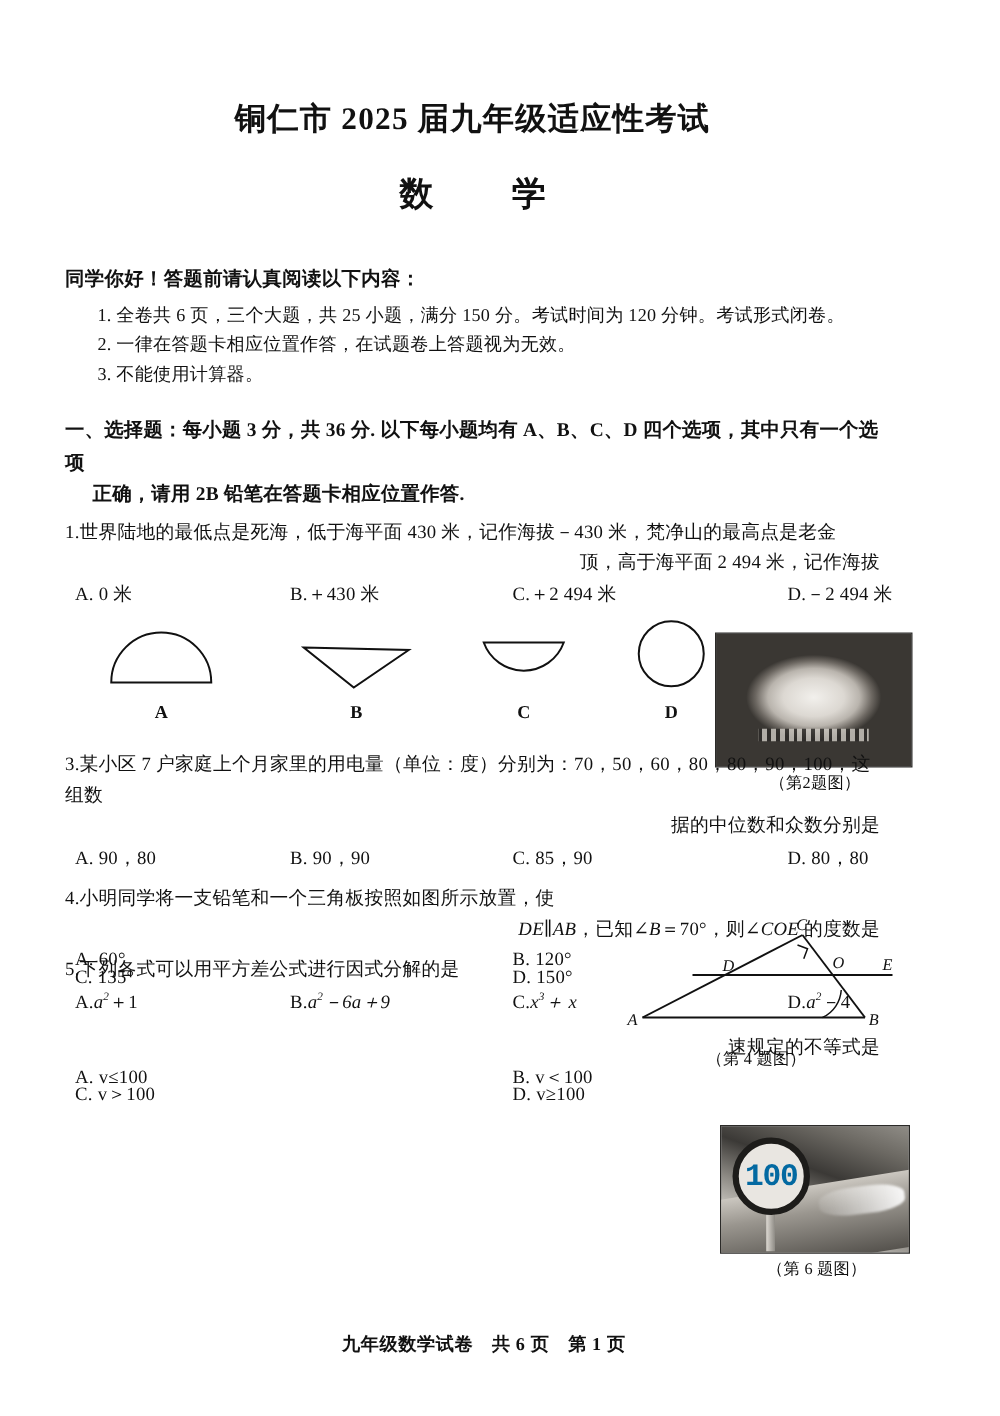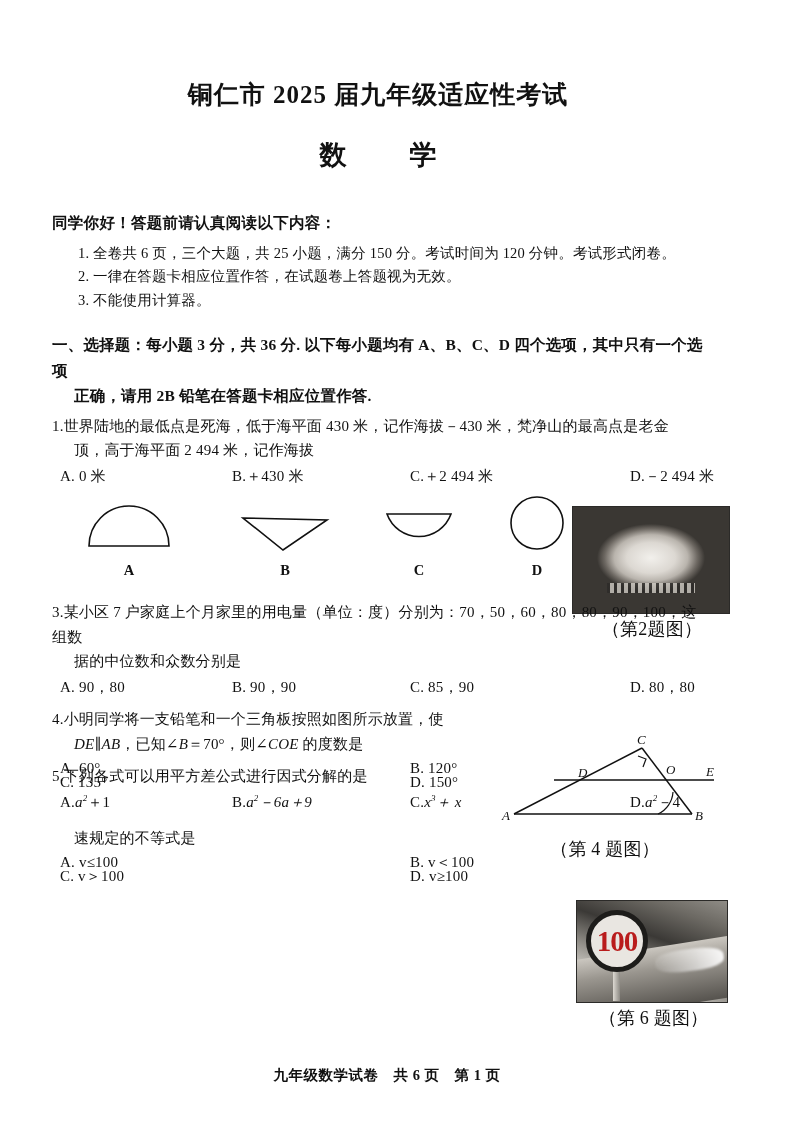--- a/index.html
+++ b/index.html
@@ -76,21 +76,21 @@
 
   
   .qblock {
     margin: 6px 52px 0 52px;
     position: relative;
     font-size: 15px;
     line-height: 1.62;
     letter-spacing: 0.2px;
   }
   .qtext { display: block; }
-  .qtext.indent { text-indent: 22px; }
+  .qtext.indent { text-indent: 22px; text-align: right; }
   .math { font-family: "Liberation Serif", "DejaVu Serif", serif; font-style: italic; }
   .up { font-style: normal; }
   sup.pw { font-size: 9px; vertical-align: super; font-style: italic; }
 
   .opts {
     display: block;
     position: relative;
     height: 24px;
     margin-top: 2px;
   }
@@ -114,21 +114,21 @@
   .opt2col .r2 { top: 14px; }
   .opt2col .left { left: 8px; }
   .opt2col .right { left: 358px; }
 
   
   .fig-float {
     position: absolute;
     text-align: center;
   }
   .fig-caption {
-    font-size: 18px;
+    font-size: 13px;
     text-align: center;
     margin-top: 3px;
     letter-spacing: 0.2px;
   }
 
   
   #fig-q2 { left: 572px; top: 506px; width: 160px; }
   .photo-fast {
     width: 158px;
     height: 108px;
@@ -183,25 +183,25 @@
     width: 62px; height: 62px;
     border-radius: 50%;
     background: #e9e6e1;
     border: 5px solid #1d1c1a;
     box-sizing: border-box;
     display: flex;
     align-items: center;
     justify-content: center;
   }
   .speed-sign .num {
-    font-size: 29px;
+    font-size: 25px;
     font-weight: bold;
     letter-spacing: -1px;
-    color: #b91c1c;
-    font-family: Liberation Serif, serif;
+    color: #0369a1;
+    font-family: Liberation Mono, monospace;
     line-height: 1;
   }
   .speed-post {
     position: absolute;
     left: 36px; top: 70px;
     width: 7px; height: 30px;
     background: linear-gradient(90deg, #ddd9d2, #8d8a84);
   }
 
   

